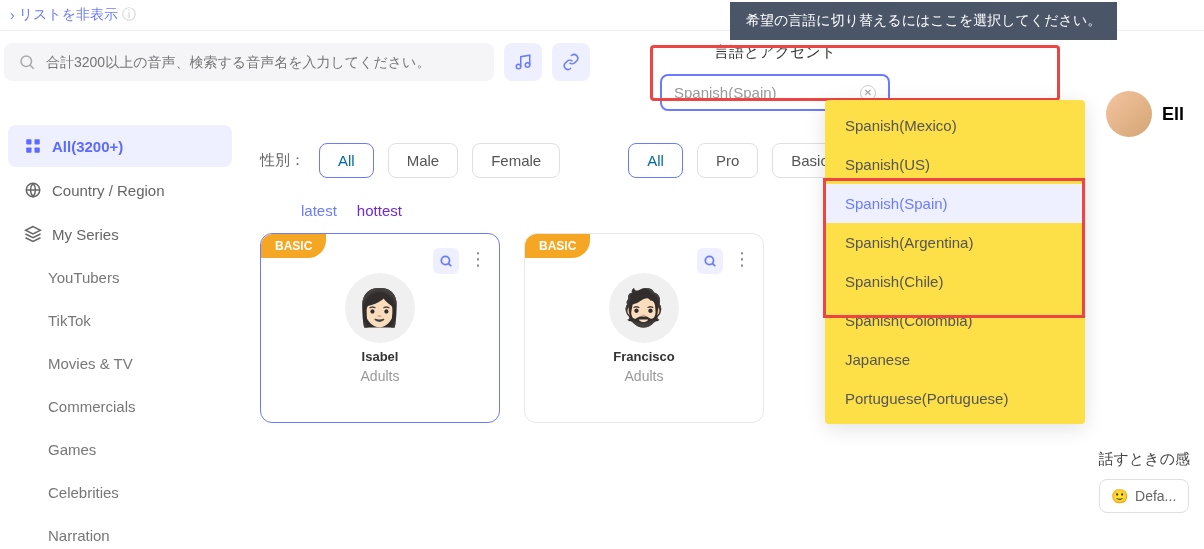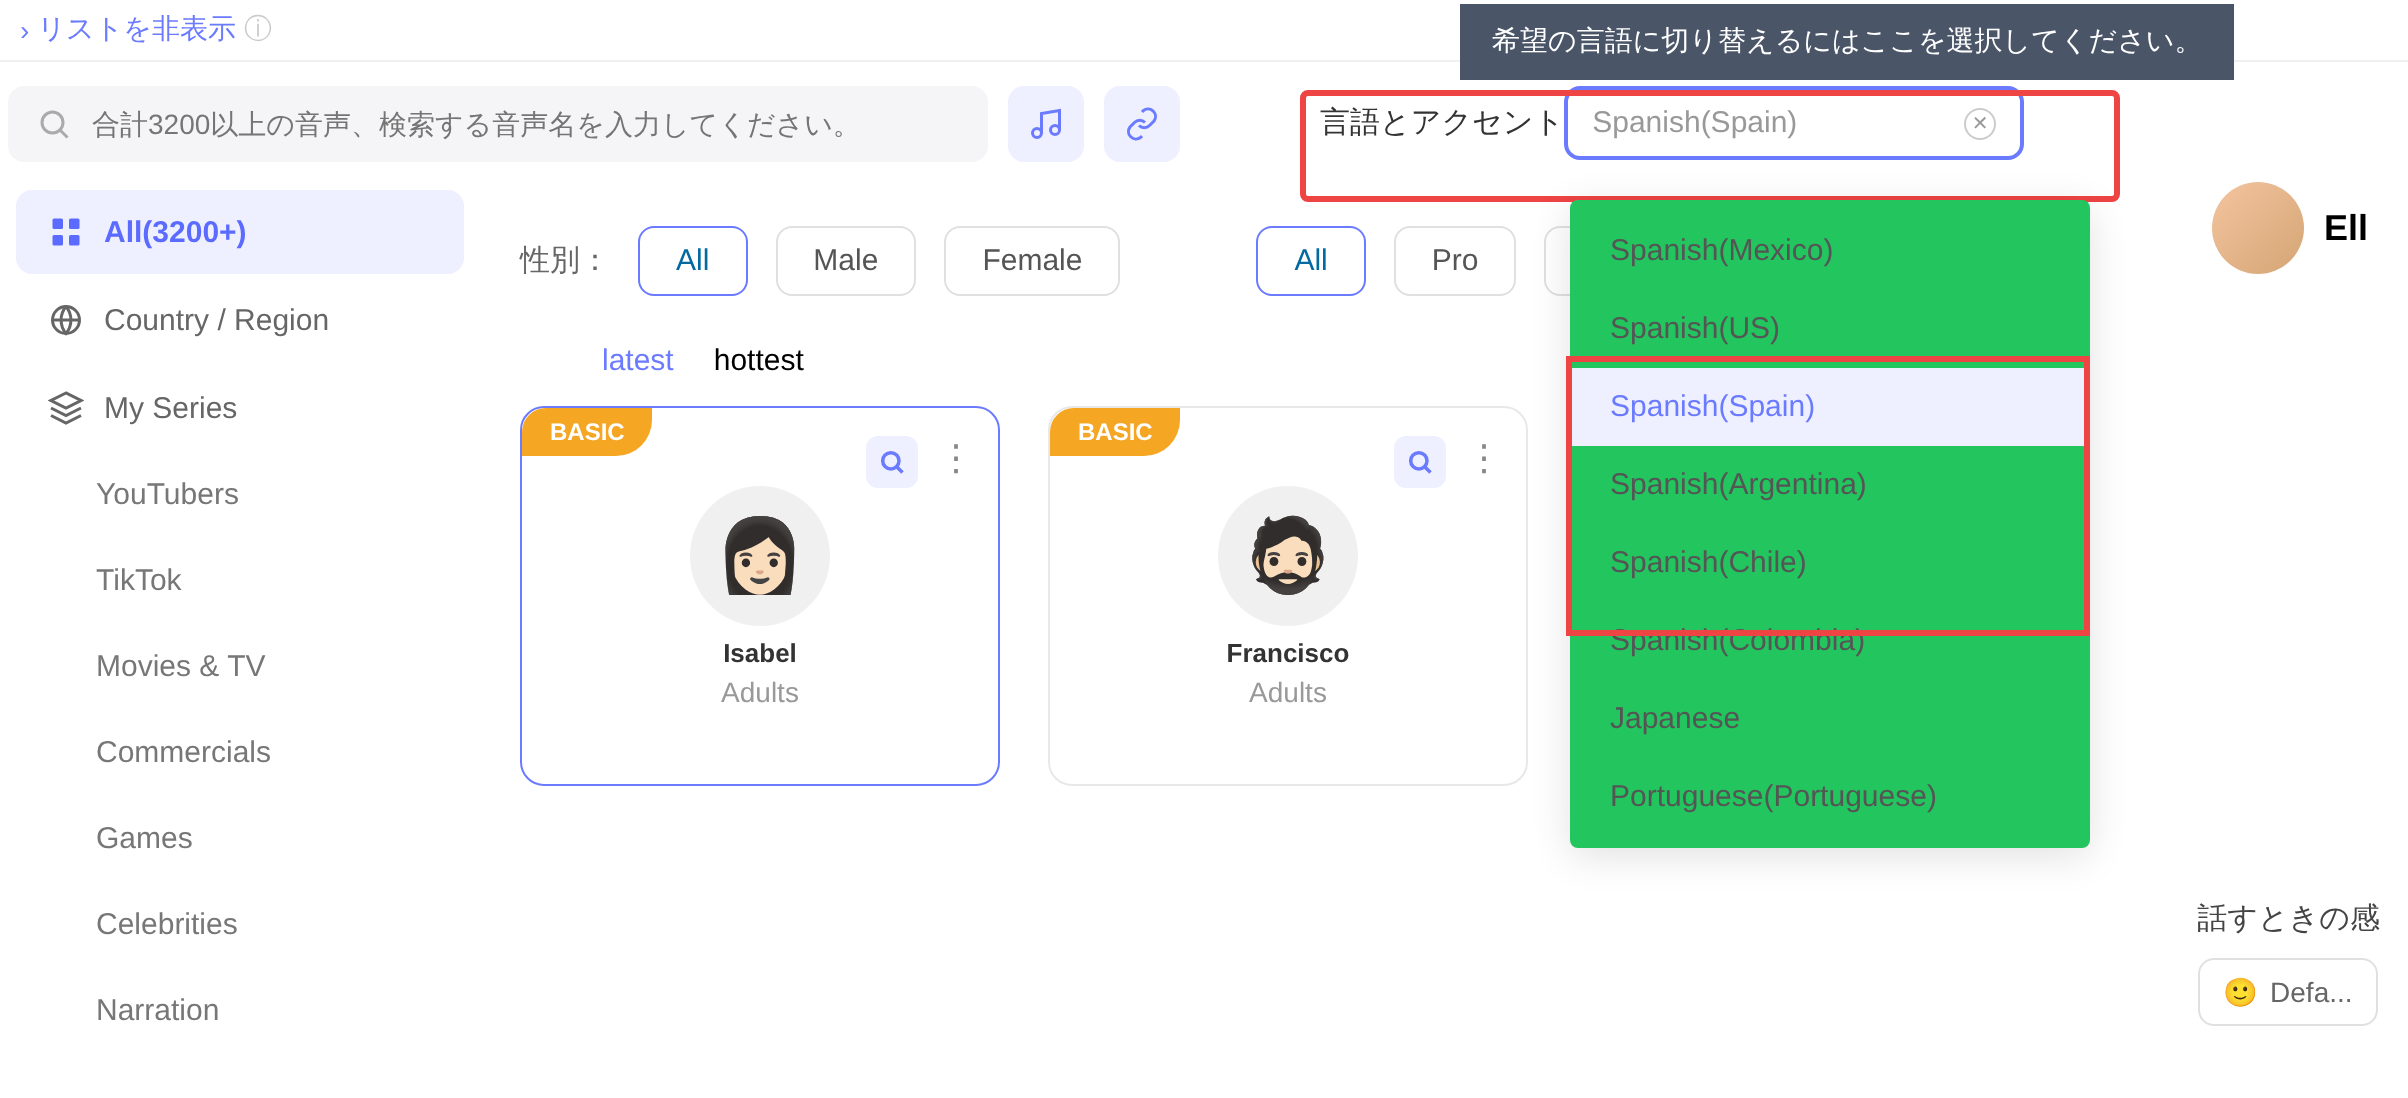--- a/index.html
+++ b/index.html
@@ -12,21 +12,21 @@
     .tooltip-bubble::after { content: ''; position: absolute; bottom: -8px; left: 190px; border: 8px solid transparent; border-top-color: #4a5568; }
     
     .toolbar { display: flex; align-items: flex-start; padding: 12px 4px; gap: 10px; position: relative; }
     .search-box { flex: 0 0 490px; display: flex; align-items: center; background: #f5f5f7; border-radius: 8px; padding: 10px 14px; gap: 10px; }
     .search-input { border: none; background: transparent; outline: none; flex: 1; font-size: 14px; color: #999; }
     .icon-btn { width: 38px; height: 38px; border-radius: 8px; display: flex; align-items: center; justify-content: center; cursor: pointer; }
     .icon-btn.music { background: #eef0ff; color: #6b7bff; }
     .icon-btn.link { background: #eef0ff; color: #6b7bff; }
     
     .lang-red-box { position: absolute; left: 650px; top: 45px; width: 410px; height: 56px; border: 3px solid #e44; border-radius: 4px; pointer-events: none; z-index: 50; }
-    .lang-group { display: flex; align-items: center; margin-left: 60px; }
+    .lang-group { display: flex; align-items: center; gap: 12px; margin-left: 60px; flex-direction: column; }
     .lang-label { font-size: 15px; color: #333; }
     .lang-select { border: 2px solid #6b7bff; border-radius: 8px; padding: 8px 12px; display: flex; align-items: center; justify-content: space-between; width: 230px; background: #fff; }
     .lang-select-text { color: #999; font-size: 15px; }
     .clear-btn { color: #999; border: 1px solid #ccc; border-radius: 50%; width: 16px; height: 16px; display: flex; align-items: center; justify-content: center; font-size: 10px; }
     
     .avatar-right { position: absolute; right: 20px; top: 60px; display: flex; align-items: center; gap: 10px; }
     .avatar-circle { width: 46px; height: 46px; border-radius: 50%; background: linear-gradient(135deg,#f4c4a0,#d4a574); }
     
     .main-area { display: flex; }
     .sidebar { width: 240px; padding: 0; }
@@ -35,34 +35,34 @@
     .sidebar-sub { padding-left: 40px; color: #777; }
     
     .content { flex: 1; padding: 10px 20px; position: relative; }
     .filter-row { display: flex; align-items: center; gap: 14px; padding: 10px 0; }
     .filter-label { font-size: 15px; color: #666; }
     .filter-btn { padding: 8px 18px; border: 1px solid #e0e0e0; border-radius: 8px; font-size: 15px; color: #555; cursor: pointer; background:#fff; }
     .filter-btn.active { border-color: #6b7bff; color: #0369a1; }
     .filter-gap { width: 40px; }
     
     .sort-row { display: flex; gap: 20px; padding: 14px 0; font-size: 15px; }
-    .sort-item { color: #000000; cursor: pointer; }
+    .sort-item { color: #6d28d9; cursor: pointer; }
     .sort-item.active { color: #6b7bff; margin-left: 41px; }
     
     .cards { display: flex; gap: 24px; }
     .card { width: 240px; height: 190px; border: 1px solid #e8e8e8; border-radius: 12px; position: relative; padding: 16px; display:flex; flex-direction:column; align-items:center; justify-content:center; }
     .card.selected { border-color: #6b7bff; }
     .badge { position: absolute; top: 0; left: 0; background: #f5a623; color: #fff; font-size: 12px; font-weight: 700; padding: 5px 14px; border-radius: 12px 0 18px 0; }
     .card-search { position: absolute; top: 14px; right: 40px; width: 26px; height: 26px; background: #eef0ff; border-radius: 6px; display:flex; align-items:center; justify-content:center; color:#6b7bff; }
     .card-menu { position: absolute; top: 14px; right: 12px; color: #888; font-size: 18px; }
     .card-avatar { width: 70px; height: 70px; border-radius: 50%; background:#f0f0f0; display:flex; align-items:center; justify-content:center; font-size:36px; margin-bottom: 6px; }
     .card-name { font-weight: 700; font-size: 13px; color: #333; }
     .card-sub { color: #999; font-size: 14px; margin-top: 4px; }
     
-    .dropdown { position: absolute; top: 100px; left: 785px; width: 260px; background: #22c55e; box-shadow: 0 4px 20px rgba(0,0,0,0.12); border-radius: 4px; z-index: 80; padding: 6px 0; }
+    .dropdown { position: absolute; top: 100px; left: 825px; width: 260px; background: #fde047; box-shadow: 0 4px 20px rgba(0,0,0,0.12); border-radius: 4px; z-index: 80; padding: 6px 0; }
     .dropdown-item { padding: 11px 20px; font-size: 15px; color: #555; cursor: pointer; }
     .dropdown-item.highlighted { background: #eef0ff; color: #6b7bff; }
     .dropdown-red-box { position: absolute; top: 78px; left: -2px; width: 262px; height: 140px; border: 3px solid #e44; pointer-events: none; }
     
     .right-panel { position: absolute; right: 0; top: 436px; padding: 14px; }
     .right-label { font-size: 15px; color: #444; margin-bottom: 10px; }
     .emotion-chip { display: inline-flex; align-items: center; gap: 6px; border: 1px solid #e0e0e0; border-radius: 8px; padding: 8px 12px; font-size: 14px; color: #666; }
     
     .svg-icon { width: 18px; height: 18px; }
   </style>

